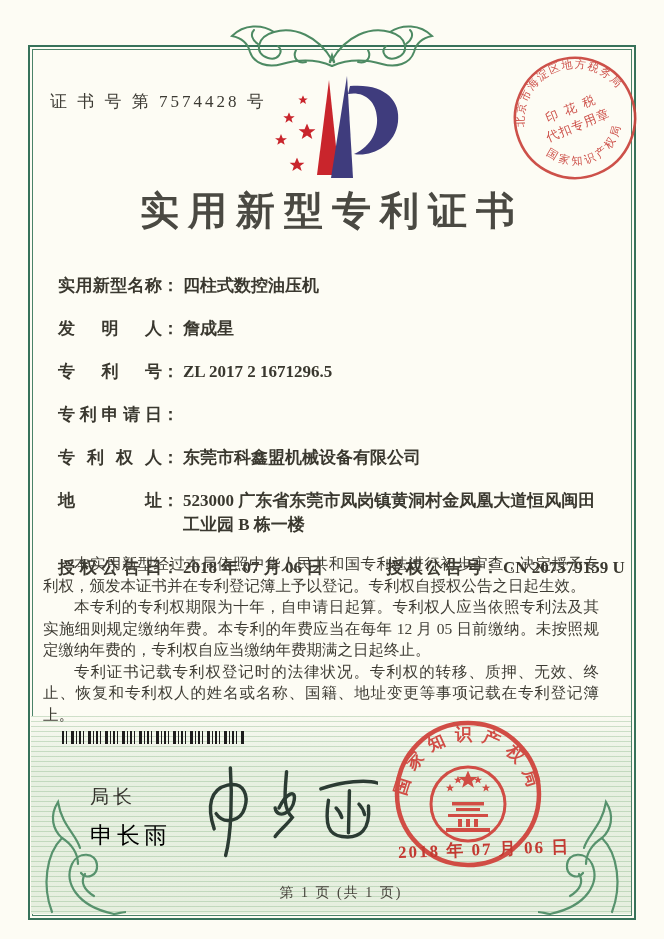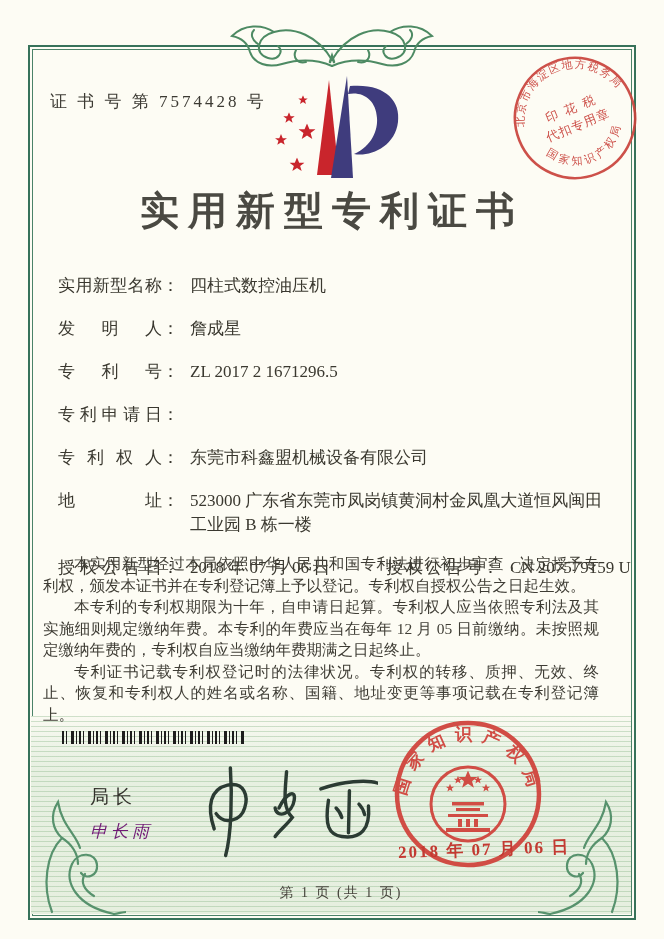--- a/index.html
+++ b/index.html
@@ -22,40 +22,40 @@
   .flourish.br{right:34px;top:788px;transform:scaleX(-1);}
 
   .cert-no{position:absolute;left:50px;top:90px;font-size:17px;letter-spacing:3px;color:#3c3a33;}
   .logo{position:absolute;left:266px;top:74px;width:140px;height:115px;}
   .tax-stamp{position:absolute;left:511px;top:54px;width:128px;height:128px;
     transform:rotate(-22deg);opacity:.92;}
   .title{position:absolute;left:0;top:184px;width:100%;text-align:center;
     font-size:39px;font-weight:600;letter-spacing:9px;color:#4a4942;}
 
   .fields{position:absolute;left:58px;top:274px;width:552px;font-size:17px;color:#3a382f;}
-  .frow{display:flex;margin-bottom:19px;line-height:24px;}
+  .frow{display:flex;margin-bottom:19px;line-height:24px;font-weight:bold;}
   .flabel{display:inline-block;width:104px;text-align:justify;text-align-last:justify;flex:0 0 104px;}
   .fcolon{flex:0 0 14px;}
-  .fvalue{margin-left:11px;flex:1;}
+  .fvalue{margin-left:4px;flex:1;}
   .grant-row{position:relative;justify-content:space-between;}
   .grant-right{position:absolute;left:312px;top:0;display:flex;white-space:nowrap;}
   .grant-right .flabel{width:96px;flex:0 0 96px;margin-left:16px;}
 
   .paras{position:absolute;left:43px;top:553px;width:556px;font-size:15.5px;
     line-height:21.5px;color:#3f3d35;text-align:justify;}
   .paras p{margin:0;text-indent:2em;}
 
   .barcode{position:absolute;left:62px;top:731px;width:182px;height:13px;
     background:repeating-linear-gradient(90deg,
       #1c1c1c 0 2px, rgba(0,0,0,0) 2px 4px,
       #1c1c1c 4px 5px, rgba(0,0,0,0) 5px 9px,
       #1c1c1c 9px 12px, rgba(0,0,0,0) 12px 14px,
       #1c1c1c 14px 15px, rgba(0,0,0,0) 15px 17px);}
   .signer-title{position:absolute;left:90px;top:784px;font-size:19px;letter-spacing:4px;color:#32312b;}
-  .signer-name{position:absolute;left:90px;top:820px;font-size:17px;letter-spacing:4px;color:#701a75;font-style:italic;}
+  .signer-name{position:absolute;left:90px;top:820px;font-size:23px;letter-spacing:4px;color:#000000;}
   .signature{position:absolute;left:178px;top:752px;width:200px;height:110px;}
   .cnipa-stamp{position:absolute;left:392px;top:718px;width:152px;height:152px;opacity:.93;}
   .seal-date{position:absolute;left:398px;top:838px;font-size:17px;color:#c33a32;
     letter-spacing:2px;transform:rotate(-2deg);font-weight:600;}
   .footer{position:absolute;left:0;top:884px;width:100%;text-align:center;
     font-size:14px;color:#46443c;letter-spacing:2px;padding-left:9px;}
   .red{fill:#c9252c;}
   .blue{fill:#3f3c7d;}
 </style>
 </head>

